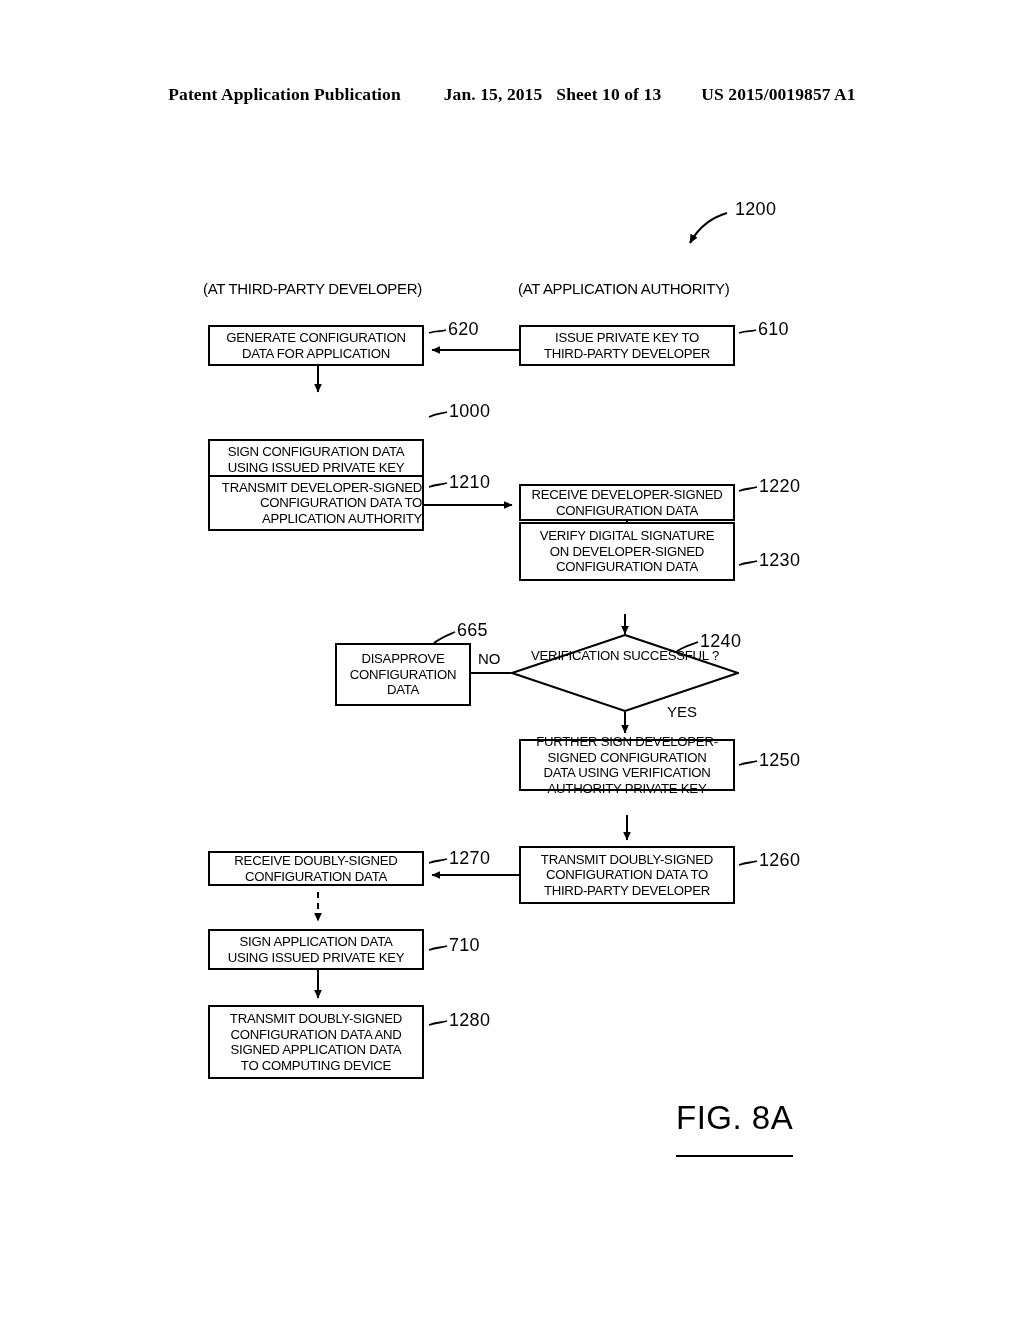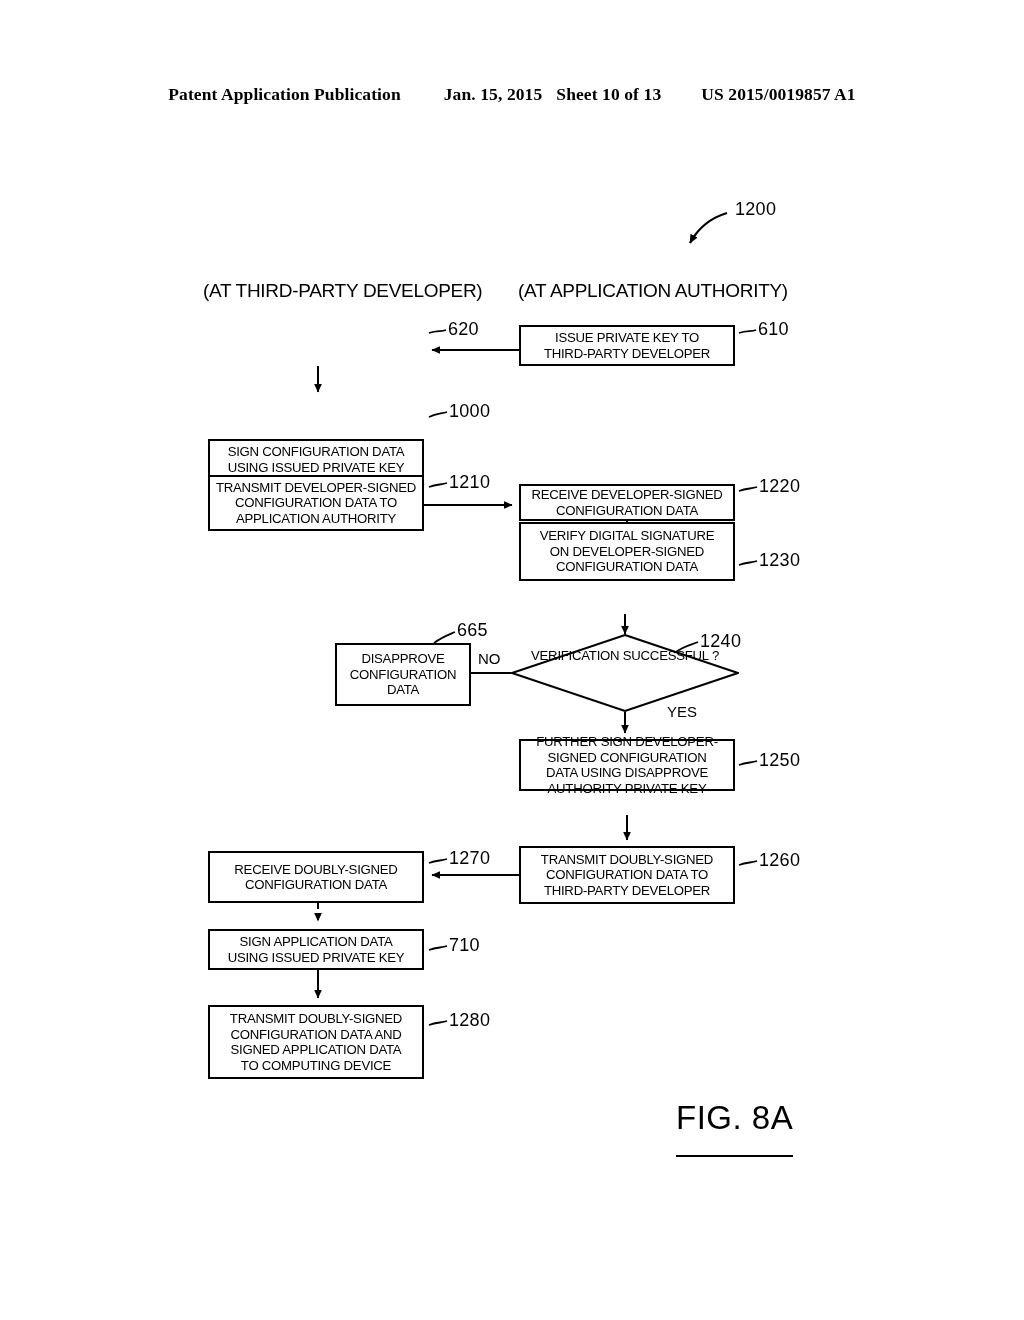--- a/index.html
+++ b/index.html
@@ -96,21 +96,21 @@
     font-family: "Liberation Sans", sans-serif;
     font-size: 18px;
     letter-spacing: 0.3px;
     white-space: nowrap;
   }
 
   
   .col-caption {
     position: absolute;
     font-family: "Liberation Sans", sans-serif;
-    font-size: 19px;
+    font-size: 15px;
     letter-spacing: -0.3px;
     white-space: nowrap;
   }
 
   
   .branch-label {
     position: absolute;
     font-family: Liberation Sans, sans-serif;
     font-size: 15px;
     letter-spacing: 0px;
@@ -195,39 +195,43 @@
       <path d="M739,865 C747,862 751,863 757,861"></path>
       <path d="M429,863 C437,860 441,861 447,859"></path>
       <path d="M429,950 C437,947 441,948 447,946"></path>
       <path d="M429,1025 C437,1022 441,1023 447,1021"></path>
     </g>
   </svg>
 
   <div class="col-caption" style="left:203px; top:280px;">(AT THIRD-PARTY DEVELOPER)</div>
   <div class="col-caption" style="left:518px; top:280px;">(AT APPLICATION AUTHORITY)</div>
 
+  <div class="flow-box" style="left:208px; top:325px; width:216px; height:41px;">
+    <span class="ln">GENERATE CONFIGURATION</span>
+    <span class="ln">DATA FOR APPLICATION</span>
+  </div>
 
   <div class="flow-box" style="left:208px; top:399px; width:216px; height:41px;margin-top:40px;">
     <span class="ln">SIGN CONFIGURATION DATA</span>
     <span class="ln">USING ISSUED PRIVATE KEY</span>
   </div>
 
-  <div class="flow-box" style="left:208px; top:475px; width:216px; height:56px;">
+  <div class="flow-box" style="left:208px; top:475px; width:216px; height:56px;align-items:flex-end;">
     <span class="ln">TRANSMIT DEVELOPER-SIGNED</span>
     <span class="ln">CONFIGURATION DATA TO</span>
     <span class="ln">APPLICATION AUTHORITY</span>
   </div>
 
   <div class="flow-box" style="left:319px; top:643px; width:136px; height:63px;margin-left:16px;">
     <span class="ln">DISAPPROVE</span>
     <span class="ln">CONFIGURATION</span>
     <span class="ln">DATA</span>
   </div>
 
-  <div class="flow-box" style="left:208px; top:851px; width:216px; height:52px;">
+  <div class="flow-box" style="left:208px; top:851px; width:216px; height:35px;">
     <span class="ln">RECEIVE DOUBLY-SIGNED</span>
     <span class="ln">CONFIGURATION DATA</span>
   </div>
 
   <div class="flow-box" style="left:208px; top:929px; width:216px; height:41px;">
     <span class="ln">SIGN APPLICATION DATA</span>
     <span class="ln">USING ISSUED PRIVATE KEY</span>
   </div>
 
   <div class="flow-box" style="left:208px; top:1005px; width:216px; height:74px;">
@@ -249,21 +253,21 @@
 
   <div class="flow-box" style="left:519px; top:522px; width:216px; height:59px;">
     <span class="ln">VERIFY DIGITAL SIGNATURE</span>
     <span class="ln">ON DEVELOPER-SIGNED</span>
     <span class="ln">CONFIGURATION DATA</span>
   </div>
 
   <div class="flow-box" style="left:519px; top:739px; width:216px; height:52px;">
     <span class="ln">FURTHER SIGN DEVELOPER-</span>
     <span class="ln">SIGNED CONFIGURATION</span>
-    <span class="ln">DATA USING DISAPPROVE</span>
+    <span class="ln">DATA USING VERIFICATION</span>
     <span class="ln">AUTHORITY PRIVATE KEY</span>
   </div>
 
   <div class="flow-box" style="left:519px; top:846px; width:216px; height:58px;">
     <span class="ln">TRANSMIT DOUBLY-SIGNED</span>
     <span class="ln">CONFIGURATION DATA TO</span>
     <span class="ln">THIRD-PARTY DEVELOPER</span>
   </div>
 
   <div id="decision-verification">

